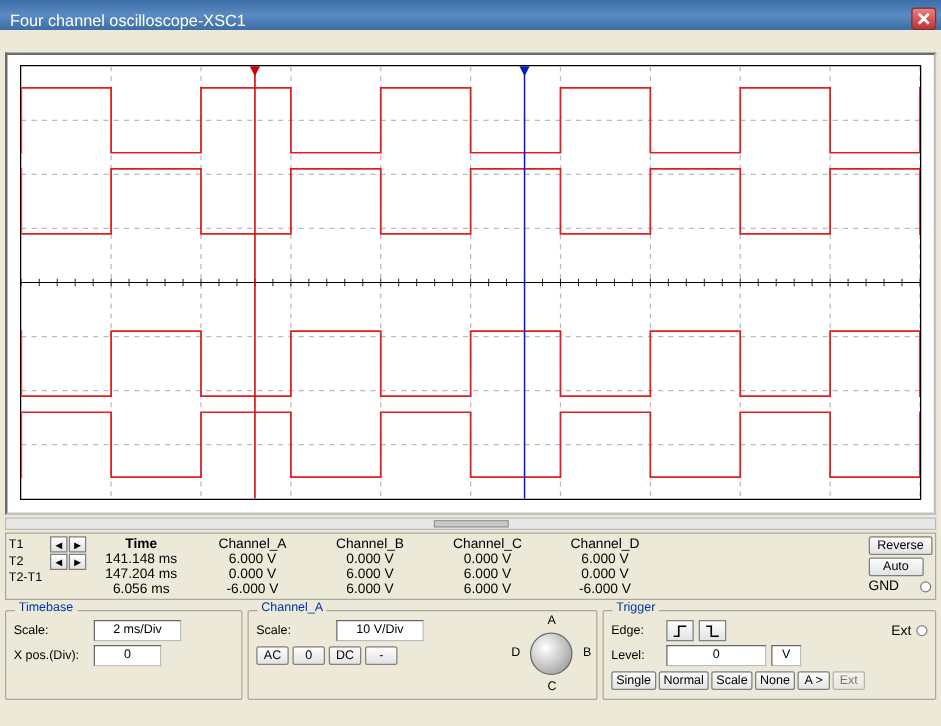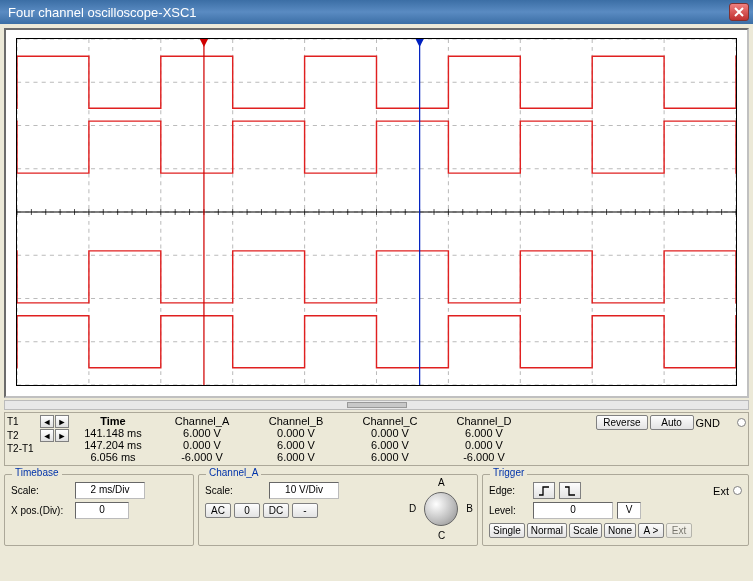--- a/index.html
+++ b/index.html
@@ -1,32 +1,32 @@
 <!DOCTYPE html>
 <html><head>
 <meta charset="utf-8">
 <style>
   * { box-sizing: border-box; margin: 0; padding: 0; font-family: Tahoma, Arial, sans-serif; font-size: 11px; }
   body { background: #ece9d8; width: 753px; height: 581px; overflow: hidden; }
-  .titlebar { height: 24px; background: linear-gradient(to bottom, #3b6ea5 0%, #5a8bc2 50%, #3b6ea5 100%); color: #fff; display: flex; align-items: center; padding: 0 4px 0 8px; }
+  .titlebar { height: 24px; background: linear-gradient(to bottom, #3b6ea5 0%, #5a8bc2 50%, #3b6ea5 100%); color: #fff; display: flex; align-items: flex-end; padding: 0 4px 0 8px; }
   .titlebar .title { flex: 1; font-weight: normal; font-size: 13px; }
   .close-btn { width: 20px; height: 18px; background: linear-gradient(to bottom, #f08080, #c03030); border: 1px solid #803030; border-radius: 3px; display: flex; align-items: center; justify-content: center; color: #fff; font-weight: bold; cursor: pointer; }
   .close-btn svg { width: 10px; height: 10px; }
-  .main { padding: 4px; }
+  .main { padding: 4px; margin-top: 14px; }
   .scope-frame { border: 2px inset #c0c0c0; background: #fff; height: 370px; position: relative; margin-bottom: 2px; }
   .scope-inner { position: absolute; left: 10px; right: 10px; top: 8px; bottom: 10px; border: 1px solid #000; }
   .scope-svg { width: 100%; height: 100%; display: block; }
   .readout-row { display: flex; align-items: flex-start; gap: 4px; background: #ece9d8; padding: 2px; border: 1px solid #aca899; }
   .cursor-btns { display: flex; flex-direction: column; gap: 1px; }
   .cursor-btn-row { display: flex; align-items: center; gap: 1px; }
   .cursor-btn-row .lbl { width: 32px; font-size: 10px; }
   .arrow-btn { width: 14px; height: 13px; border: 1px solid #808080; background: linear-gradient(#fff,#e0e0e0); font-size: 9px; display: flex; align-items: center; justify-content: center; cursor: pointer; }
   .readout-table { flex: 1; display: grid; grid-template-columns: 80px 90px 90px 90px 90px; font-size: 10px; column-gap: 4px; }
   .readout-table div { text-align: center; }
-  .readout-right { display: flex; flex-direction: row; gap: 2px; margin-left: auto; align-items: center; }
+  .readout-right { display: flex; flex-direction: column; gap: 2px; margin-left: auto; align-items: flex-start; }
   .btn { border: 1px solid #808080; background: linear-gradient(#fdfdfd,#e3e3e3); padding: 1px 6px; border-radius: 2px; cursor: pointer; font-size: 10px; min-width: 44px; text-align: center; }
   .btn.small { min-width: 26px; padding: 1px 3px; }
   .gnd-row { display: flex; align-items: center; gap: 17px; font-size: 10px; }
   .radio-dot { width: 9px; height: 9px; border: 1px solid #808080; border-radius: 50%; background: #fff; }
   .panels { display: flex; gap: 4px; margin-top: 2px; }
   .panel { border: 1px solid #aca899; border-radius: 2px; padding: 4px 6px 6px 6px; position: relative; margin-top: 6px; background: #ece9d8; }
   .panel-title { position: absolute; top: -8px; left: 7px; background: #ece9d8; padding: 0 3px; color: #0033aa; font-size: 10px; }
   .panel.channel .panel-title { color: #0033aa; }
   .pfield { display: flex; align-items: center; gap: 4px; margin: 3px 0; }
   .pfield .plabel { width: 60px; font-size: 10px; }

